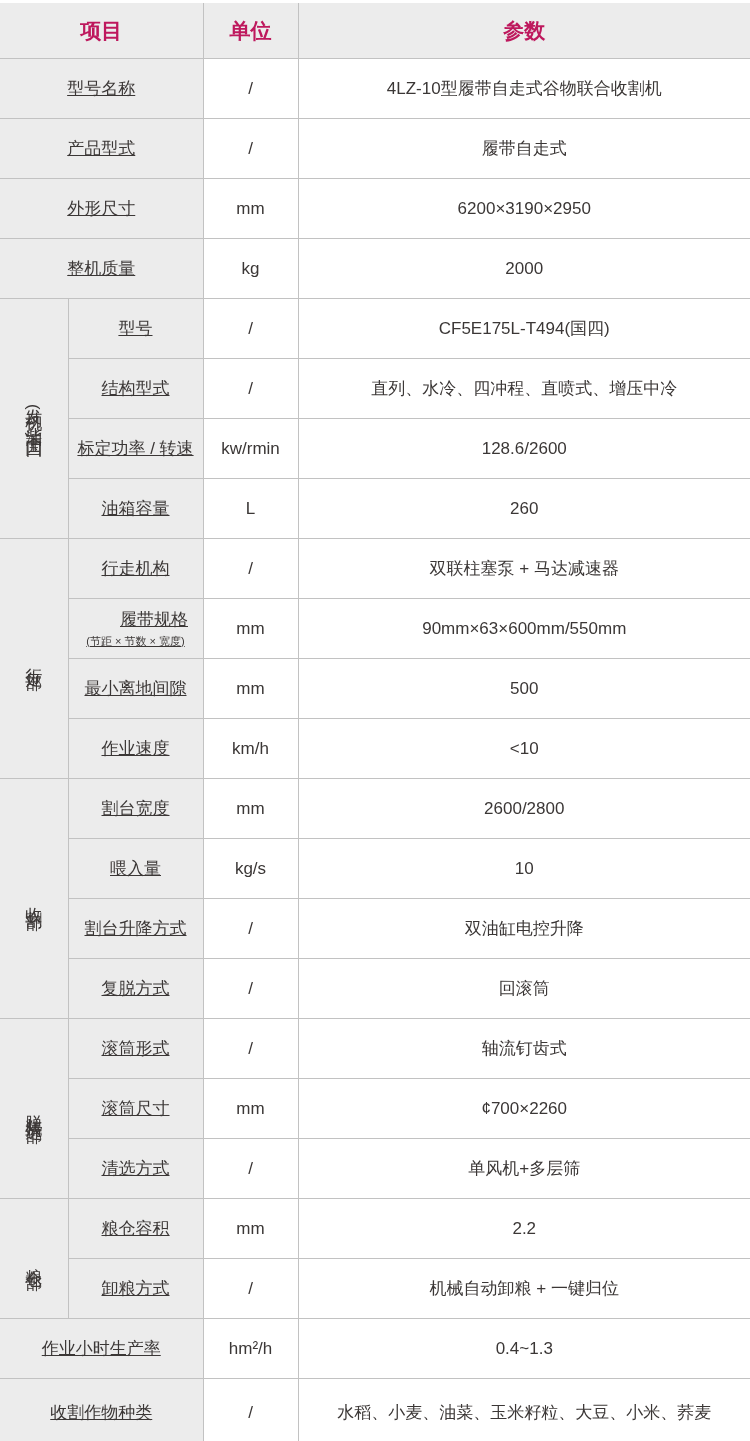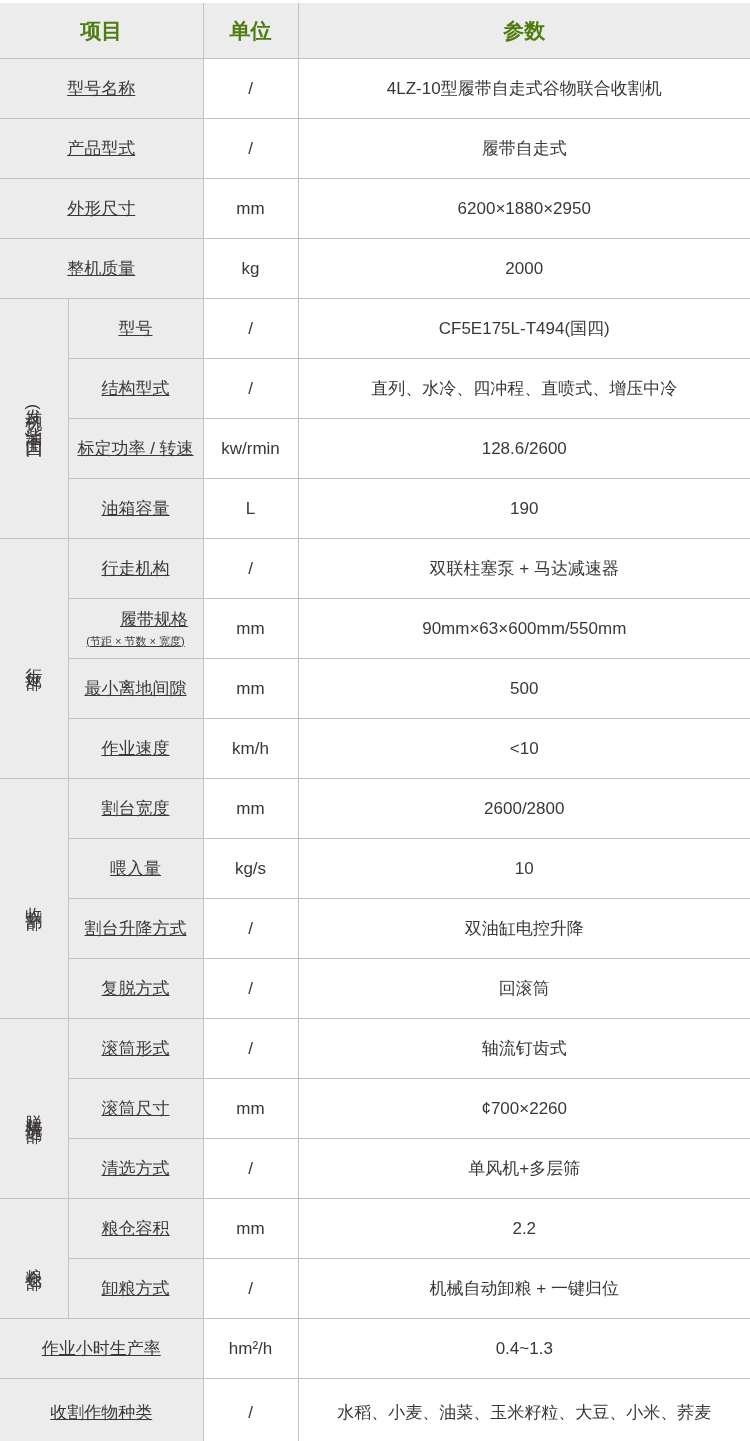--- a/index.html
+++ b/index.html
@@ -29,21 +29,21 @@
     vertical-align: middle;
     padding: 0;
     font-size: 17px;
     color: #3b3736;
     word-break: keep-all;
   }
   table.spec thead th {
     background: #ececec;
     font-size: 21px;
     font-weight: bold;
-    color: #4d7c0f;
+    color: #be185d;
     height: 55px;
   }
   table.spec tbody tr {
     height: 60px;
   }
   table.spec tbody tr.last-row {
     height: 68px;
   }
   td.shaded {
     background: #ececec;
@@ -92,21 +92,21 @@
       <td>4LZ-10型履带自走式谷物联合收割机</td>
     </tr>
     <tr>
       <td colspan="2" class="shaded">产品型式</td>
       <td>/</td>
       <td>履带自走式</td>
     </tr>
     <tr>
       <td colspan="2" class="shaded">外形尺寸</td>
       <td>mm</td>
-      <td>6200×1880×2950</td>
+      <td>6200×3190×2950</td>
     </tr>
     <tr>
       <td colspan="2" class="shaded">整机质量</td>
       <td>kg</td>
       <td>2000</td>
     </tr>
 
     <tr>
       <td rowspan="4" class="group-cell">发动机(柴油 国四)</td>
       <td class="shaded">型号</td>
@@ -119,21 +119,21 @@
       <td>直列、水冷、四冲程、直喷式、增压中冷</td>
     </tr>
     <tr>
       <td class="shaded">标定功率 / 转速</td>
       <td>kw/rmin</td>
       <td>128.6/2600</td>
     </tr>
     <tr>
       <td class="shaded">油箱容量</td>
       <td>L</td>
-      <td>190</td>
+      <td>260</td>
     </tr>
 
     <tr>
       <td rowspan="4" class="group-cell">行走部</td>
       <td class="shaded">行走机构</td>
       <td>/</td>
       <td>双联柱塞泵 + 马达减速器</td>
     </tr>
     <tr>
       <td class="shaded">

